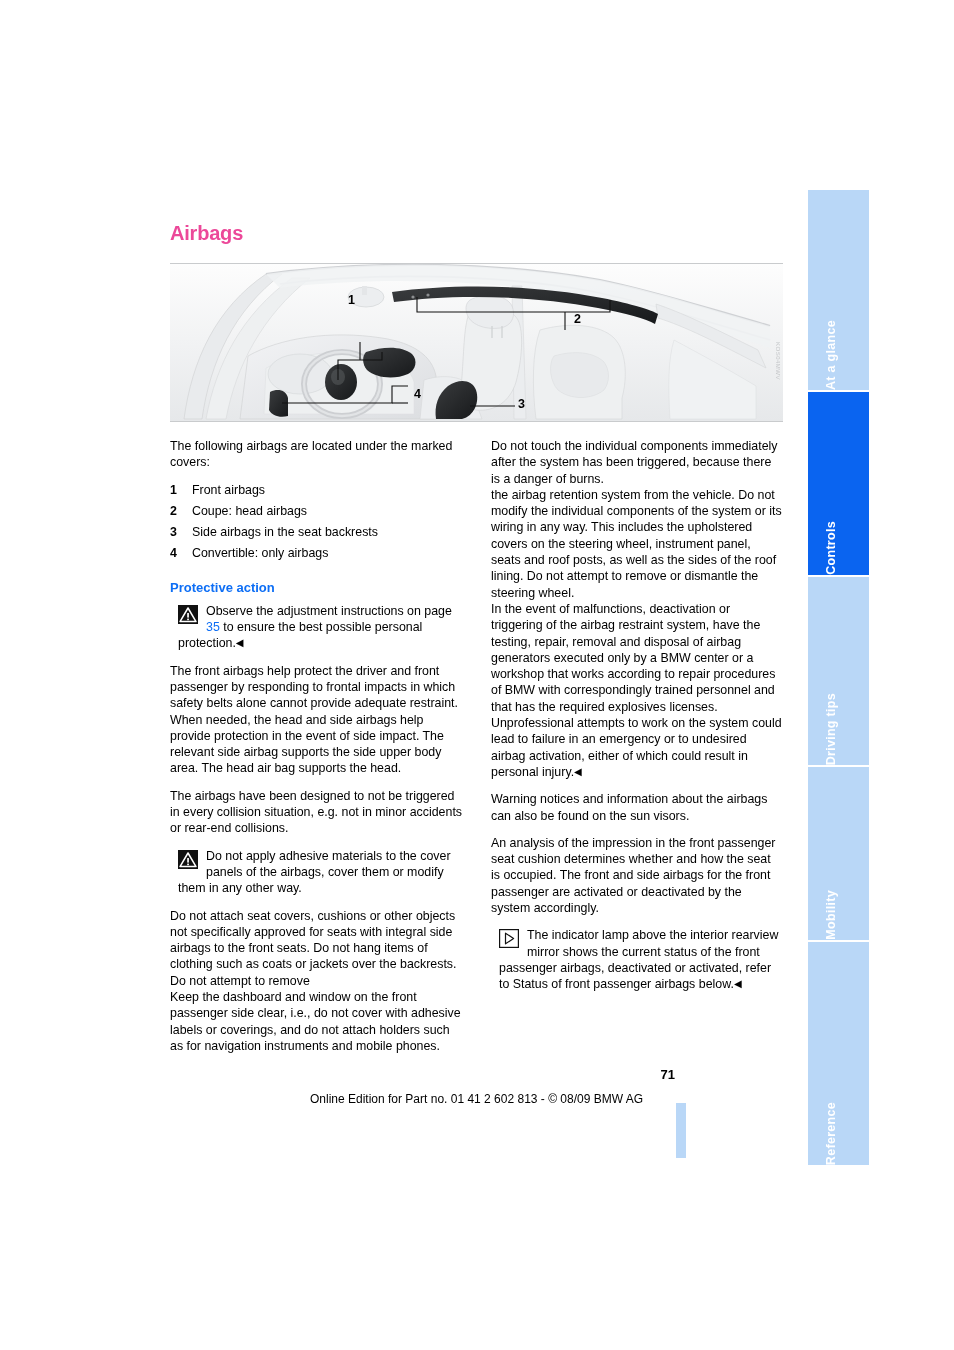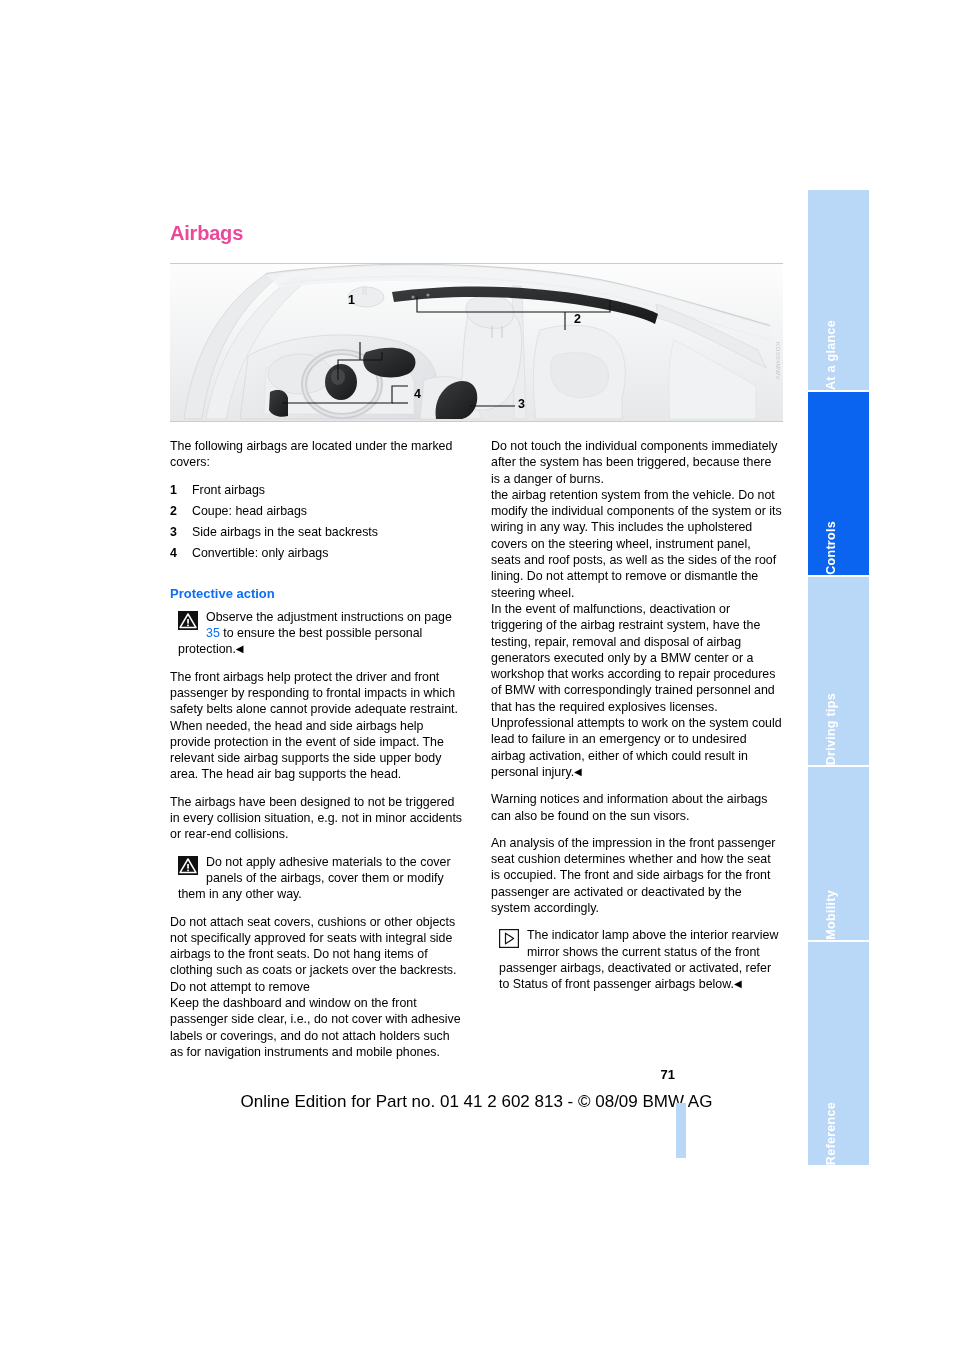--- a/index.html
+++ b/index.html
@@ -124,21 +124,21 @@
   .col p {
     margin: 0 0 11px 0;
   }
   .col p.tight {
     margin-bottom: 0;
   }
   h2.sub {
     color: #0d6ef5;
     font-size: 13px;
     font-weight: bold;
-    margin: 24px 0 7px 0;
+    margin: 18px 0 7px 0;
     line-height: 16px;
   }
 
   
   .legend {
     margin: 0 0 11px 0;
     padding: 0;
     list-style: none;
   }
   .legend li {
@@ -180,21 +180,21 @@
   .page-num {
     text-align: right;
     font-size: 13px;
     font-weight: bold;
     color: #000;
     padding-right: 108px;
     margin-bottom: 10px;
   }
   .edition {
     text-align: center;
-    font-size: 17px;
+    font-size: 12px;
     color: #000;
   }
   .edge-marker {
     position: absolute;
     left: 676px;
     top: 1103px;
     width: 10px;
     height: 55px;
     background: #b9d7f7;
   }

